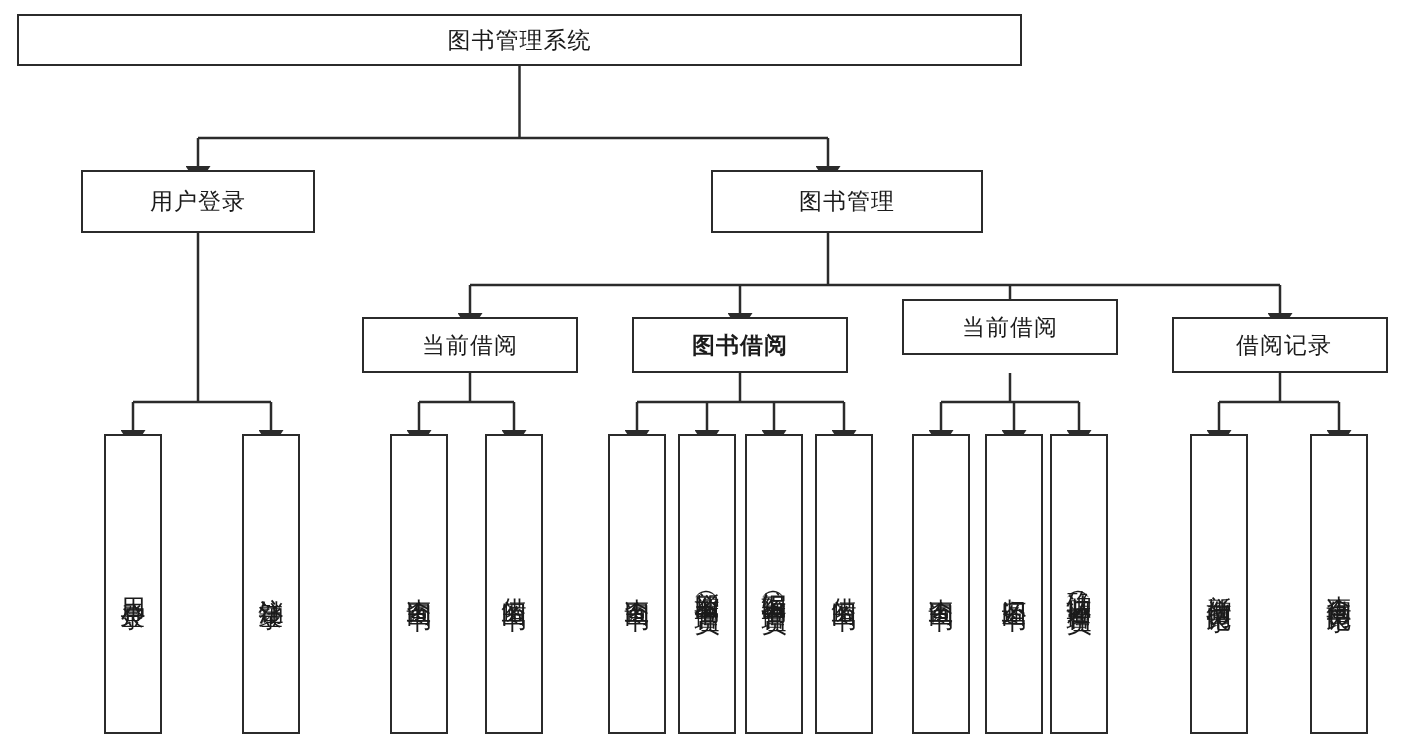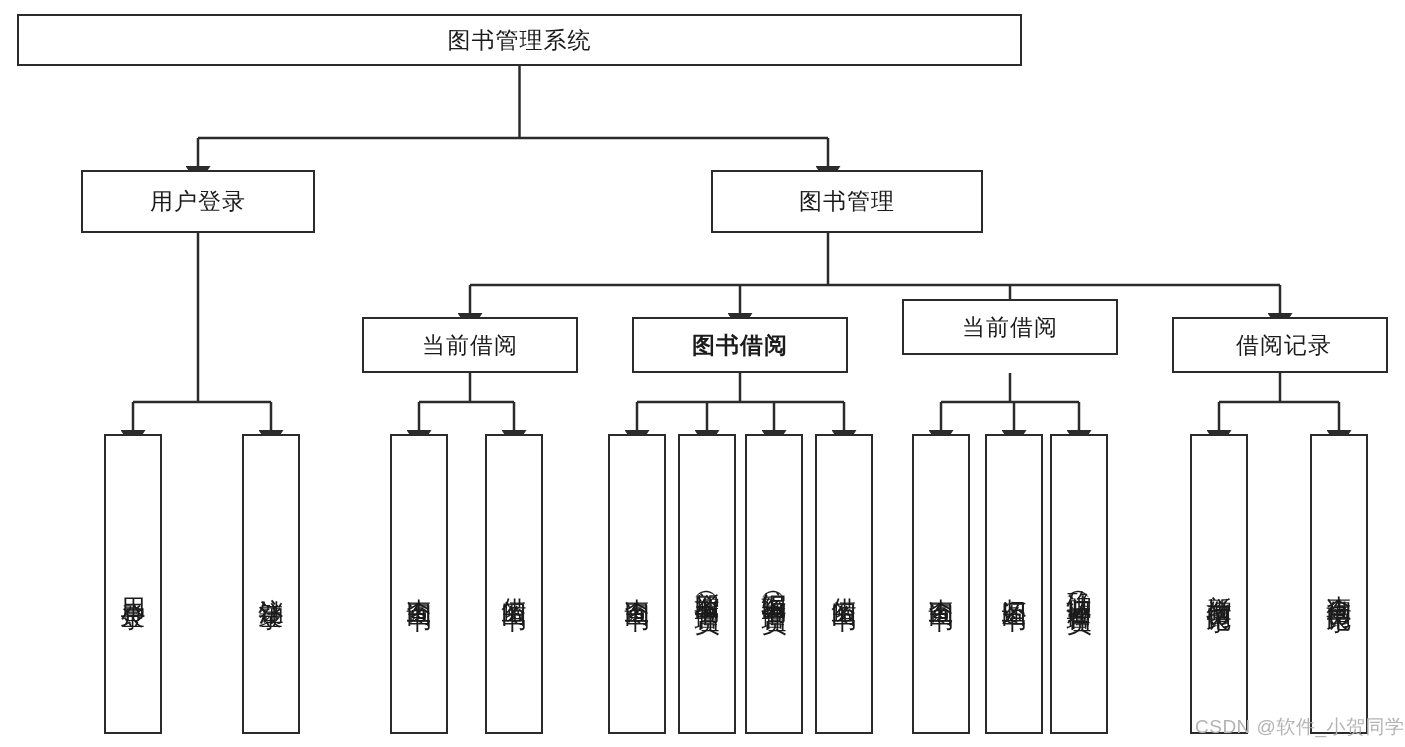--- a/index.html
+++ b/index.html
@@ -170,14 +170,13 @@
         <span class="label-v">确认归还（管理员）</span>
       </div>
       <div class="node vert" id="node-leaf_add_log" style="left: 1190px; top: 434px; width: 58px; height: 300px;">
         <span class="label-v">新增借阅记录</span>
       </div>
       <div class="node vert" id="node-leaf_q_log" style="left: 1310px; top: 434px; width: 58px; height: 300px;">
         <span class="label-v">查询借阅记录</span>
       </div>
     </div>
 
-  <div id="watermark">CSDN @软件_小贺同学</div>
 </div>
 
 </body></html>

